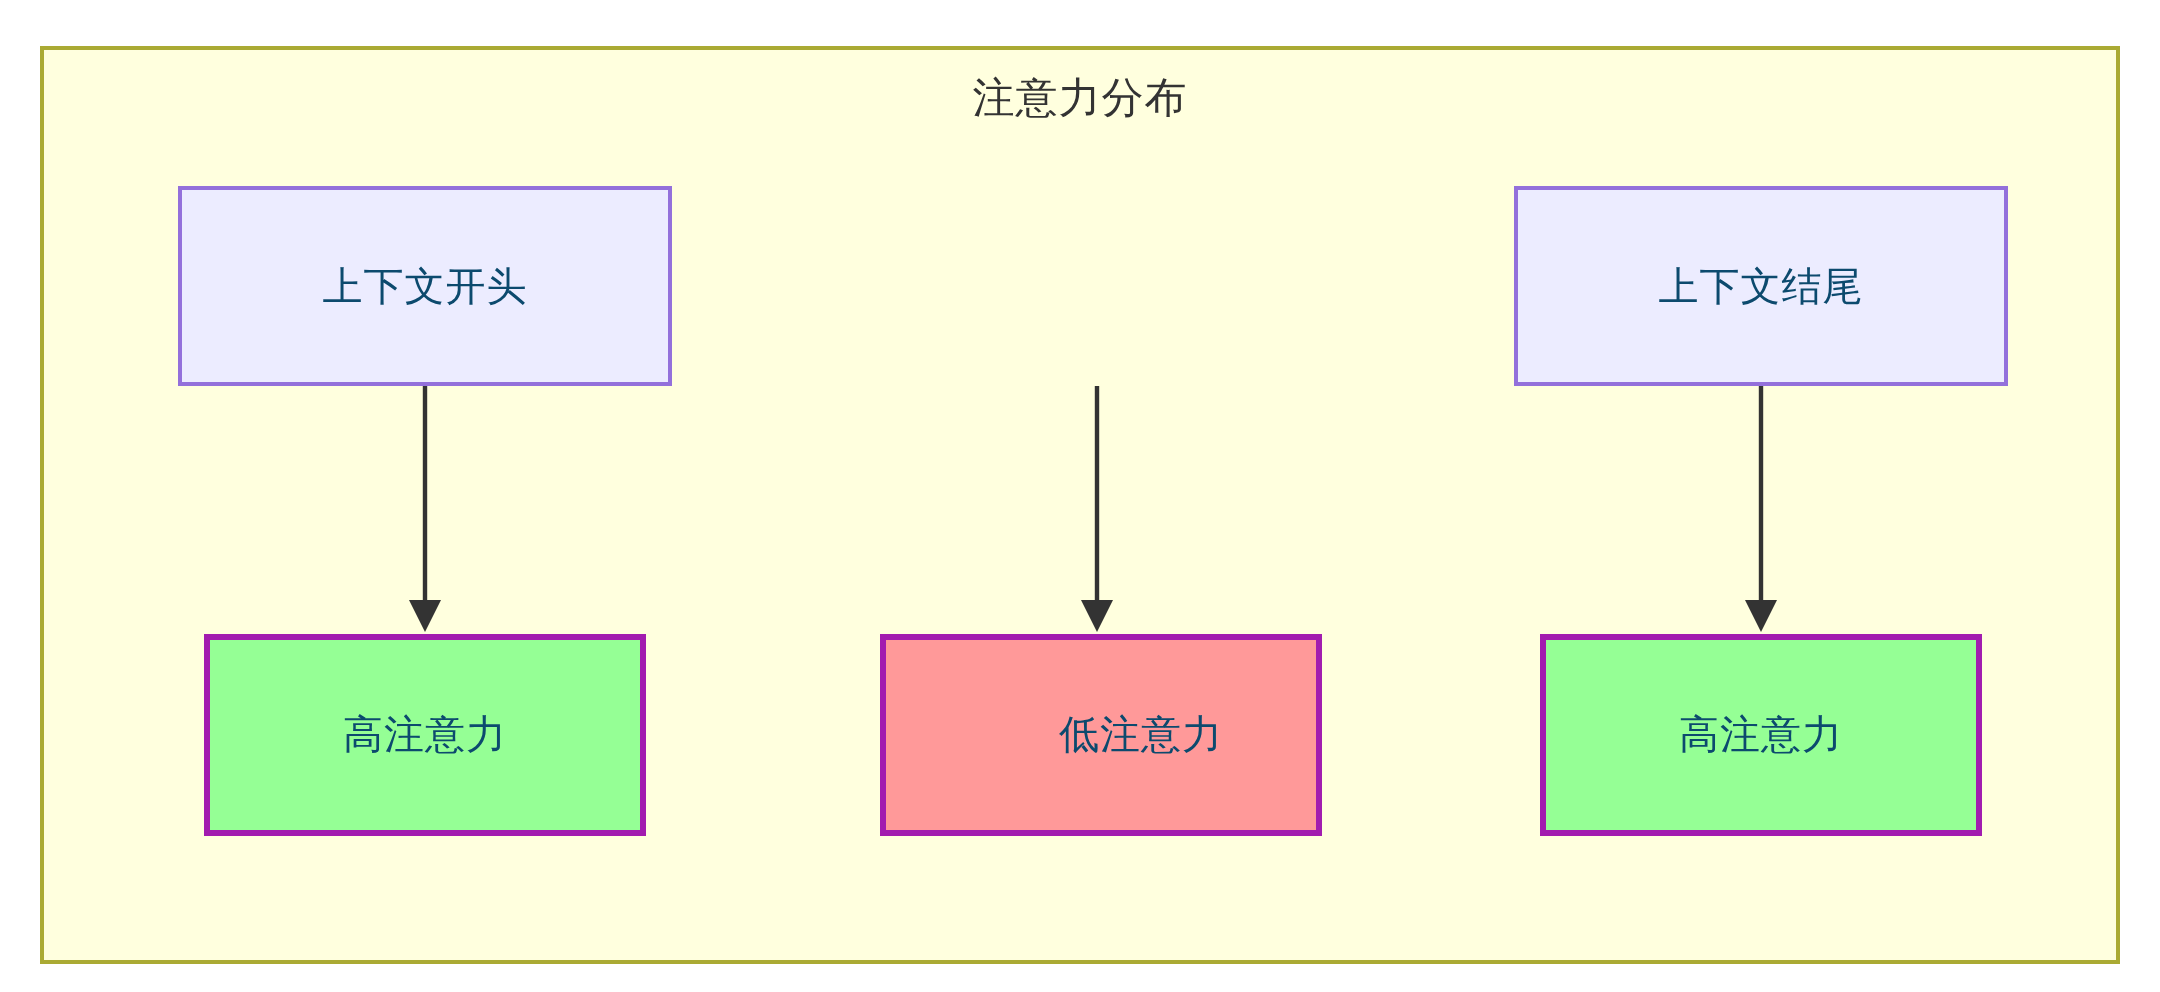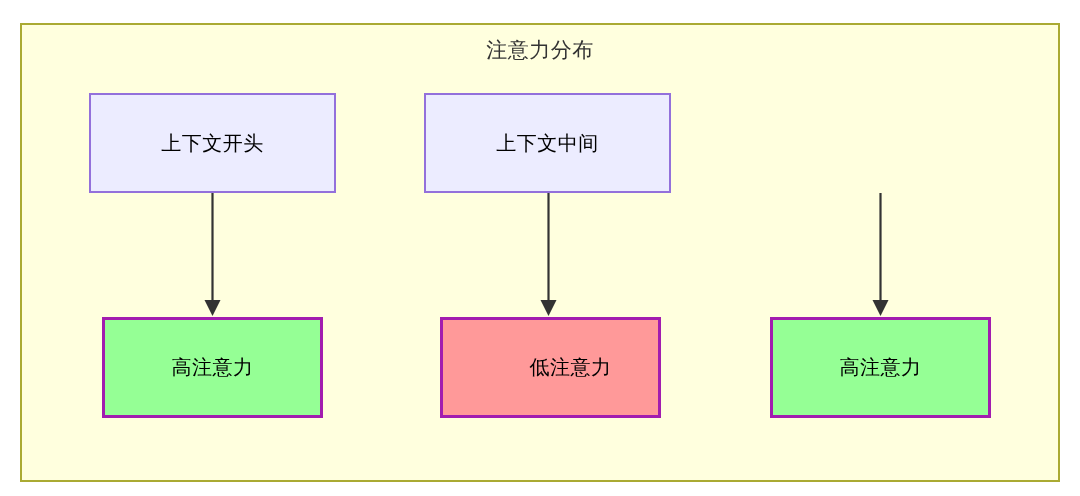--- a/index.html
+++ b/index.html
@@ -47,21 +47,21 @@
   }
 
   
   .node {
     position: absolute;
     box-sizing: border-box;
     display: flex;
     align-items: center;
     justify-content: center;
     font-size: 20px;
-    color: #000000;
+    color: #0c4a6e;
     letter-spacing: 0.5px;
     white-space: nowrap;
   }
 
   .node-context {
     background: #ececff;
     border: 2px solid #9370db;
     width: 247px;
     height: 100px;
   }
@@ -133,24 +133,24 @@
     <g>
       <line class="edge-line" x1="880.5" y1="193" x2="880.5" y2="303"></line>
       <polygon class="edge-head" points="880.5,316 872.5,300 888.5,300"></polygon>
     </g>
   </svg>
 
   <div class="node node-context col1-top">
     <span>上下文开头</span>
   </div>
 
-  <div class="node node-context col2-top">
-    <span>上下文中间</span>
+
+  <div class="node node-context col3-top">
+    <span>上下文结尾</span>
   </div>
-
 
   <div class="node node-outcome node-high col1-bot">
     <span>高注意力</span>
   </div>
 
   <div class="node node-outcome node-low col2-bot">
     <span>低注意力</span>
   </div>
 
   <div class="node node-outcome node-high col3-bot">

